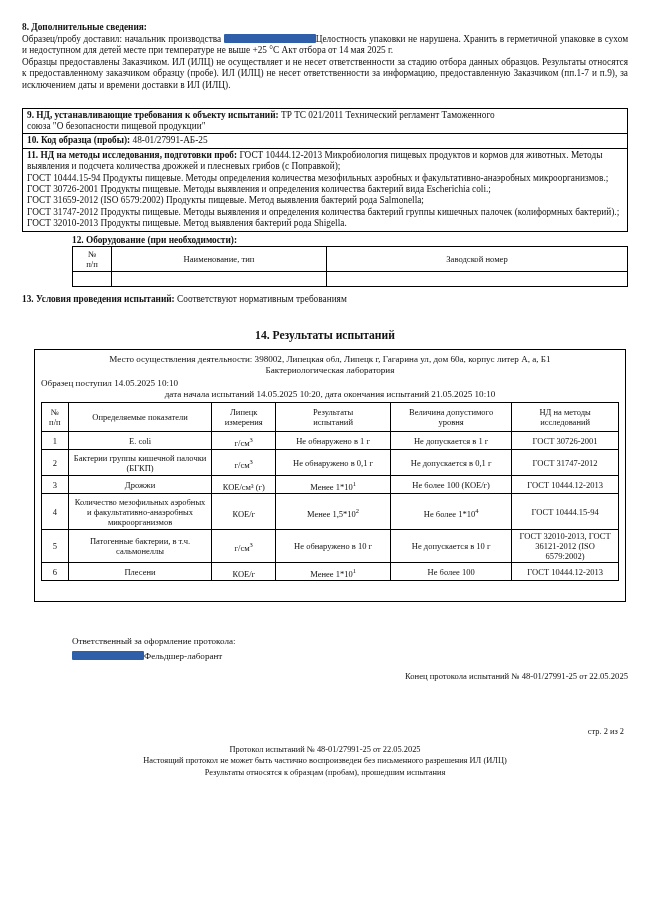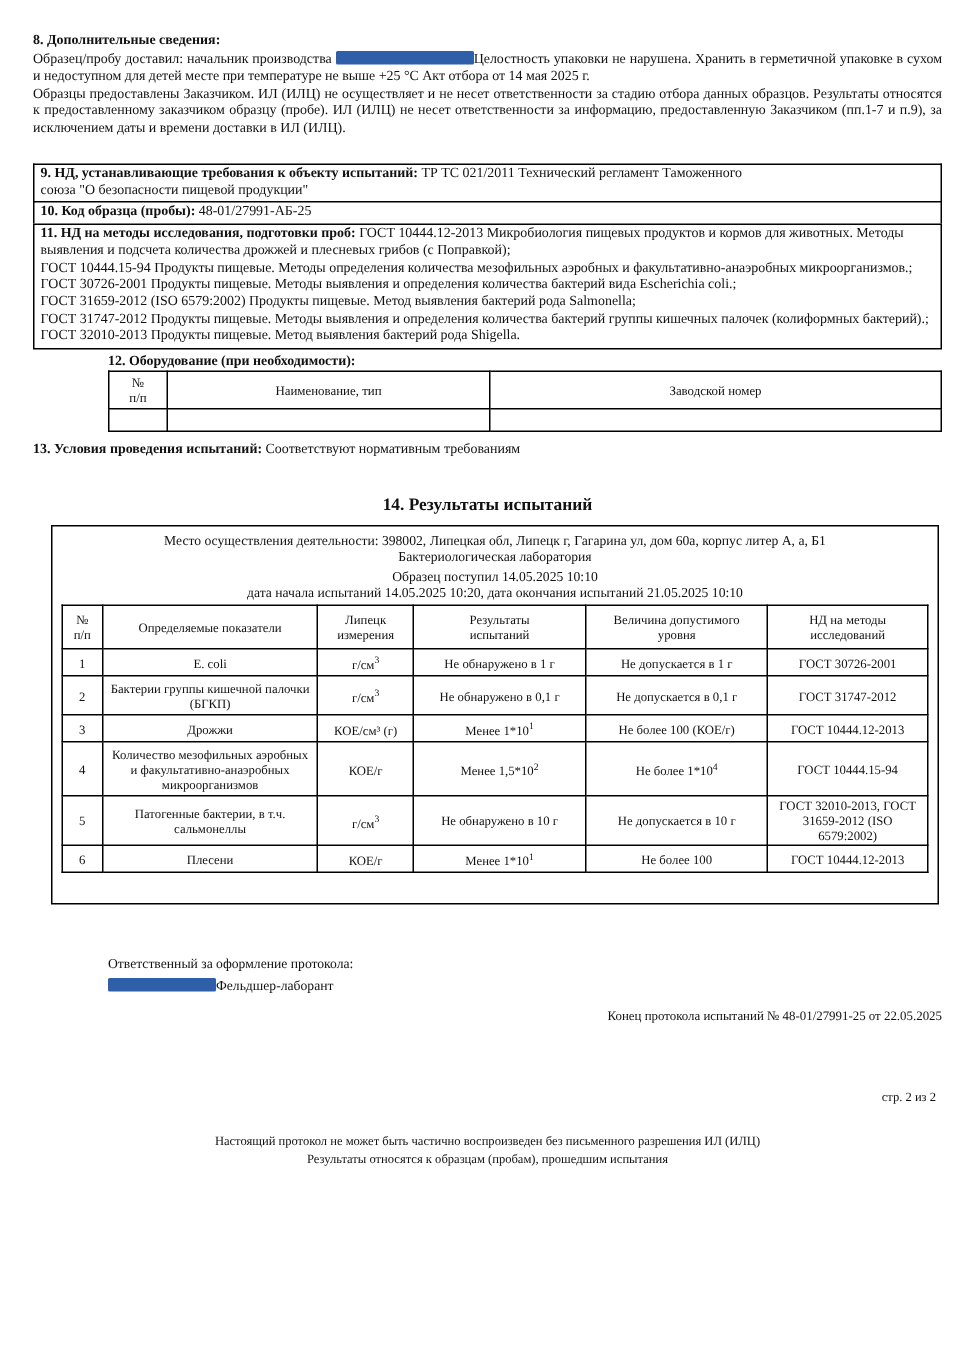--- a/index.html
+++ b/index.html
@@ -97,21 +97,21 @@
     box-sizing: border-box;
     padding: 4px 6px 20px 6px;
   }
   .loc-line {
     font-size: 9.1px;
     line-height: 11.4px;
     text-align: center;
   }
   .sample-line {
     font-size: 9.1px;
-    text-align: center;
+    text-align: left;
     margin-top: 2px;
   }
   .date-line {
     font-size: 9.1px;
     text-align: center;
     margin-top: 1px;
     margin-bottom: 3px;
   }
   .res-tbl {
     width: 100%;
@@ -304,21 +304,21 @@
           <td><span>Не более 1*10</span><sup>4</sup></td>
           <td>ГОСТ 10444.15-94</td>
         </tr>
 
         <tr style="height:30px">
           <td class="num">5</td>
           <td class="nm">Патогенные бактерии, в т.ч. сальмонеллы</td>
           <td><span>г/см</span><sup>3</sup></td>
           <td>Не обнаружено в 10 г</td>
           <td>Не допускается в 10 г</td>
-          <td>ГОСТ 32010-2013, ГОСТ 31659-2012 (ISO 6579:2002)</td>
+          <td>ГОСТ 32010-2013, ГОСТ 36121-2012 (ISO 6579:2002)</td>
         </tr>
 
         <tr style="height:18px">
           <td class="num">6</td>
           <td class="nm">Плесени</td>
           <td><span>КОЕ/г</span><sup></sup></td>
           <td><span>Менее 1*10</span><sup>1</sup></td>
           <td>Не более 100</td>
           <td>ГОСТ 10444.12-2013</td>
         </tr>
@@ -330,16 +330,17 @@
     <div class="resp-sign">
       <span class="redact" style="width:72px"></span><span>Фельдшер-лаборант</span>
     </div>
 
     <div class="end-line">Конец протокола испытаний № 48-01/27991-25 от 22.05.2025</div>
   </div>
 
   <div class="page-num">стр. 2 из 2</div>
 
   <div class="footer">
+    <div>Протокол испытаний № 48-01/27991-25 от 22.05.2025</div>
     <div>Настоящий протокол не может быть частично воспроизведен без письменного разрешения ИЛ (ИЛЦ)</div>
     <div>Результаты относятся к образцам (пробам), прошедшим испытания</div>
   </div>
 </div>
 
 </body></html>

